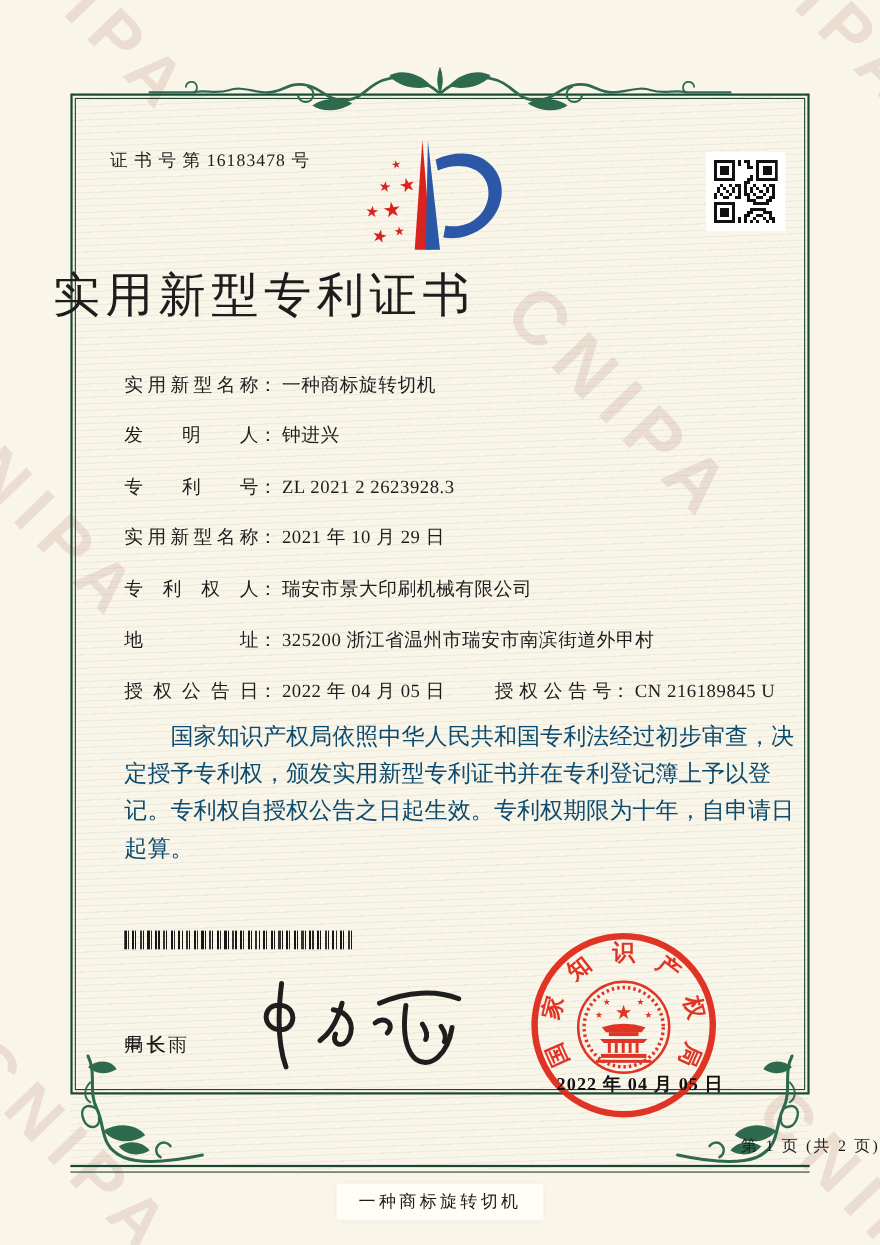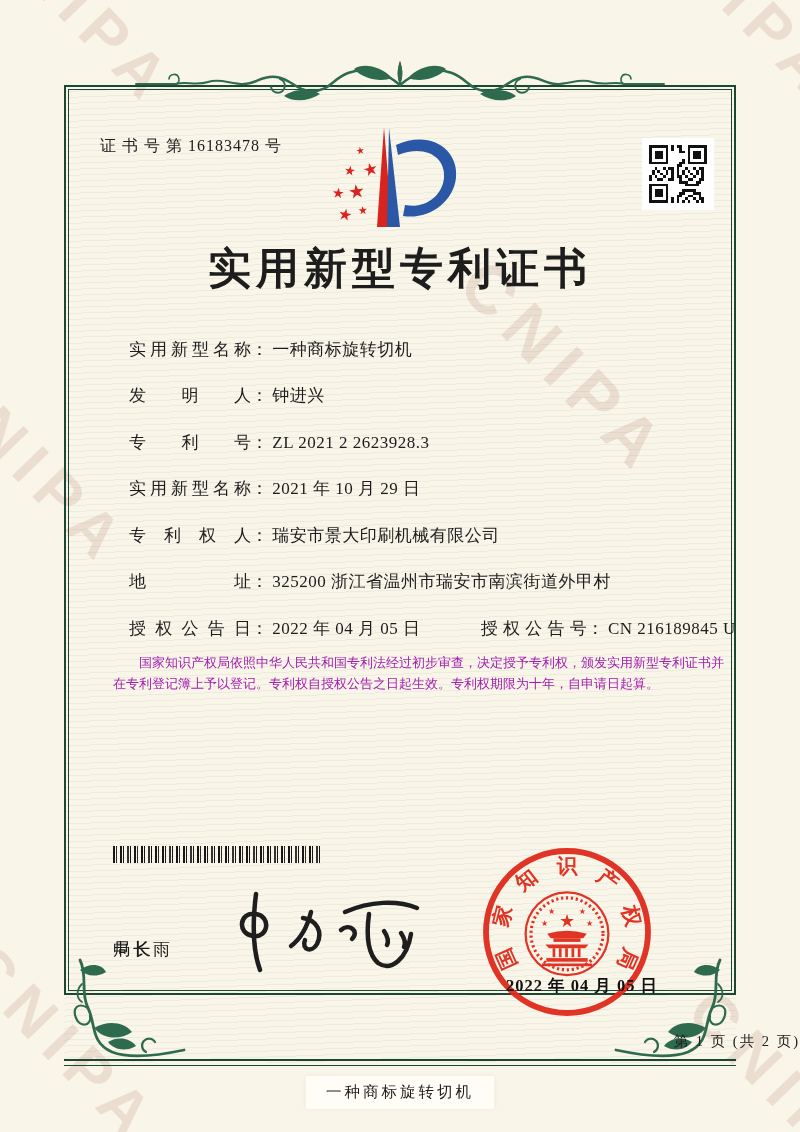--- a/index.html
+++ b/index.html
@@ -22,40 +22,40 @@
   .frame::after{content:'';position:absolute;inset:2px;
       border:1px solid #1b4733;pointer-events:none;}
   .bottom-line{left:64px;top:1059px;width:672px;height:4px;
       border-top:2.5px solid #1b4733;border-bottom:1px solid #1b4733;
       box-sizing:content-box;z-index:1;}
   .ornament{z-index:2;}
   .ornament path{stroke:#2e6b4e;fill:none;stroke-linecap:round;}
   .ornament .leaf{fill:#2e6b4e;stroke:none;}
   
   .cert-no{left:100px;top:136px;font-size:16px;letter-spacing:1px;z-index:3;}
-  .title{left:0;right:0;top:240px;text-align:center;font-size:43px;
-      font-weight:bold;letter-spacing:5px;z-index:3;}
+  .title{left:0;right:0;top:240px;font-size:43px;
+      font-weight:normal;letter-spacing:5px;z-index:3;padding-left:48px;}
   
   .logo{left:325px;top:120px;width:150px;height:115px;z-index:3;}
   .logo .star{position:absolute;color:#d8231f;
       font-family:"DejaVu Sans",sans-serif;line-height:1;}
   
   .qr-box{left:642px;top:138px;width:72px;height:72px;background:#fff;z-index:3;}
   .qr-box svg{position:absolute;left:7px;top:7px;}
   
   .fields{left:113px;top:338px;width:600px;z-index:3;font-size:17px;}
-  .frow{position:absolute;left:16px;white-space:nowrap;}
+  .frow{position:absolute;left:0;white-space:nowrap;}
   .flabel{display:inline-block;width:122px;text-align:justify;text-align-last:justify;
       vertical-align:bottom;}
   .flabel2{display:inline-block;width:106px;text-align:justify;text-align-last:justify;
-      vertical-align:bottom;margin-left:56px;}
+      vertical-align:bottom;margin-left:41px;}
   .fvalue{letter-spacing:.5px;}
   
-  .body-text{left:113px;top:652px;width:612px;z-index:3;font-size:13px;
-      line-height:1.62;color:#a21caf;}
+  .body-text{left:113px;top:652px;width:612px;z-index:3;font-size:21px;
+      line-height:1.62;color:#0c4a6e;}
   .body-text p{margin:0;text-indent:2em;}
   
   .barcode{left:113px;top:846px;width:207px;height:17px;z-index:3;
       background:repeating-linear-gradient(90deg,
        #161616 0 2px,transparent 2px 3px,#2a2a2a 3px 4px,transparent 4px 7px,
        #161616 7px 9px,transparent 9px 10px,#161616 10px 11px,transparent 11px 14px,
        #333 14px 16px,transparent 16px 17px,#161616 17px 18px,transparent 18px 21px);}
   
   .signer-title{left:113px;top:905px;font-size:17.5px;letter-spacing:3px;z-index:3;margin-top:32px;}
   .signer-name{left:113px;top:938px;font-size:17px;letter-spacing:3px;z-index:3;}

